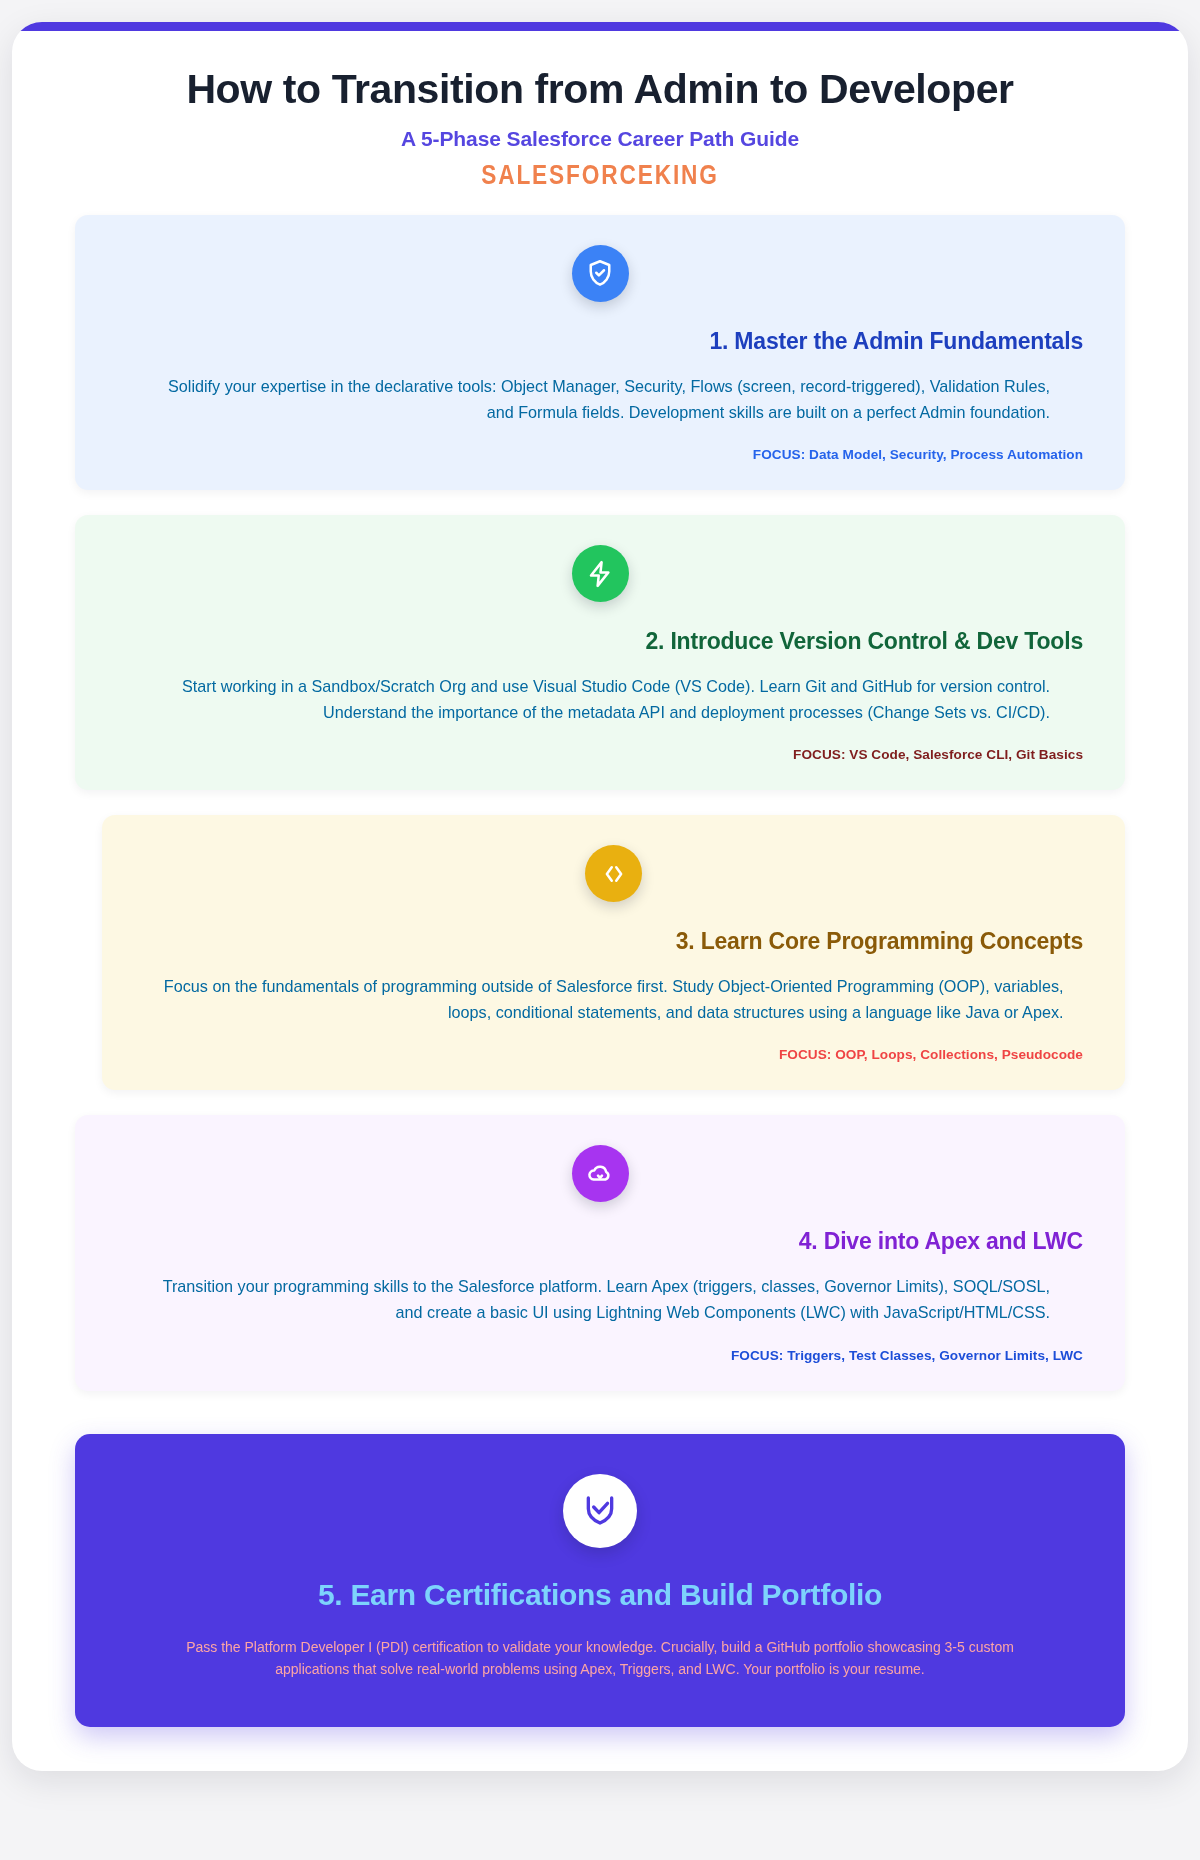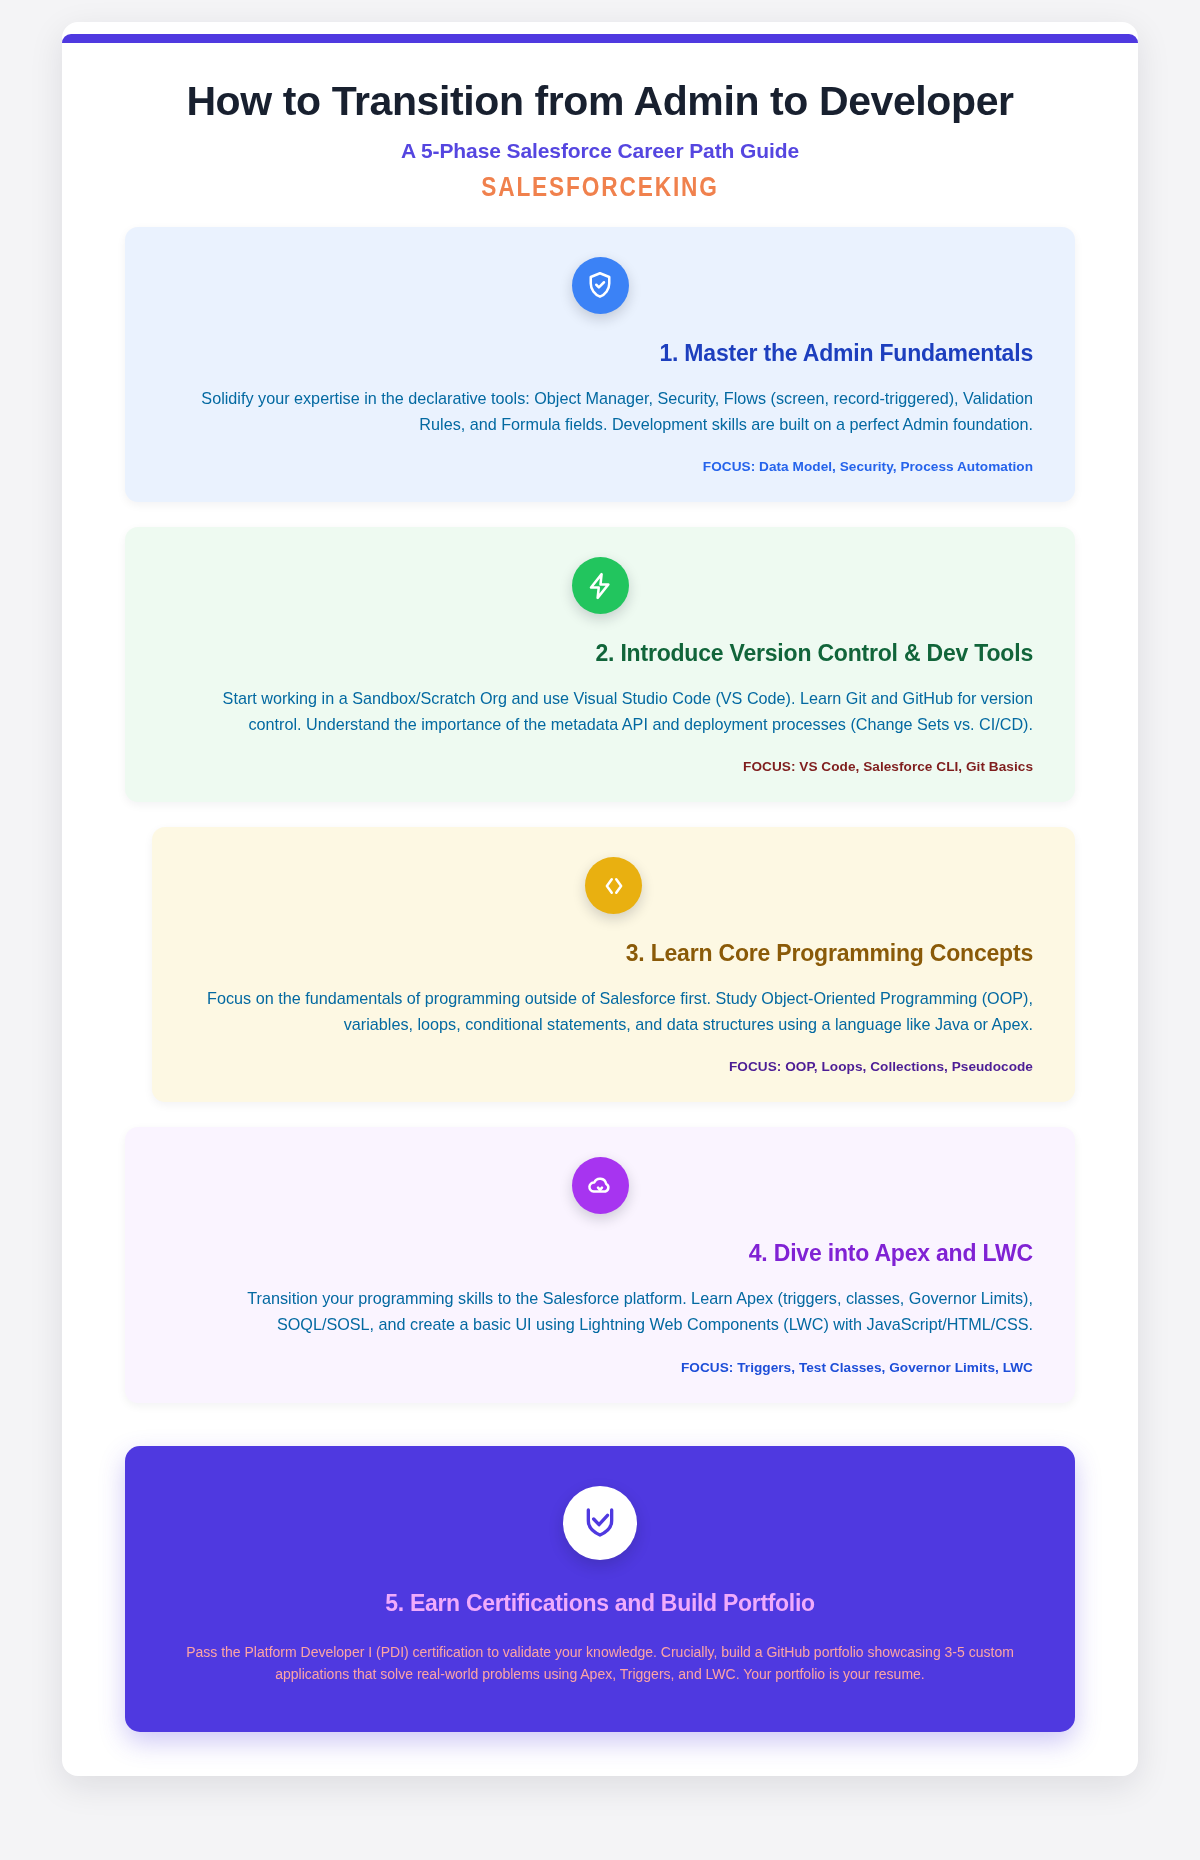--- a/index.html
+++ b/index.html
@@ -15,26 +15,26 @@
     width: 1200px;
     min-height: 1860px;
     background: #f4f4f6;
     display: flex;
     justify-content: center;
     align-items: flex-start;
     padding: 22px 0 40px 0;
   }
 
   .infographic {
-    width: 1076px;
+    width: 1176px;
     background: #ffffff;
-    border-radius: 16px;
+    border-radius: 30px;
     box-shadow: 0 10px 34px rgba(17, 24, 39, 0.10);
     overflow: hidden;
-    padding: 12px 0 44px 0;
+    padding: 0 0 44px 0;
   }
 
   .top-accent {
     height: 9px;
     width: 100%;
     background: #4f39e0;
     border-radius: 18px 18px 0 0;
   }
 
   
@@ -125,21 +125,21 @@
   
   .theme-green            { background: #eefaf1; }
   .theme-green .icon-badge{ background: #22c55e; }
   .theme-green .card-title{ color: #11653a; }
   .theme-green .card-focus{ color: #7f1d1d; }
 
   
   .theme-amber            { background: #fdf8e3; margin-left: 27px; }
   .theme-amber .icon-badge{ background: #e9b010; }
   .theme-amber .card-title{ color: #8a5a08; }
-  .theme-amber .card-focus{ color: #4c1d95; }
+  .theme-amber .card-focus{ color: #ef4444; }
 
   
   .theme-purple            { background: #faf4ff; }
   .theme-purple .icon-badge{ background: #a734f0; }
   .theme-purple .card-title{ color: #8022d4; }
   .theme-purple .card-focus{ color: #1d4ed8; }
 
   
   .final-card {
     margin: 43px 63px 0 63px;
@@ -156,23 +156,23 @@
     border-radius: 50%;
     background: #ffffff;
     margin: 0 auto 30px auto;
     display: flex;
     align-items: center;
     justify-content: center;
     box-shadow: 0 6px 15px rgba(17, 24, 39, 0.18);
   }
 
   .final-title {
-    font-size: 23px;
-    font-weight: bold;
-    color: #f0abfc;
+    font-size: 30px;
+    font-weight: bold;
+    color: #7dd3fc;
     letter-spacing: -0.3px;
     margin-bottom: 24px;
   }
 
   .final-body {
     font-size: 14px;
     line-height: 1.62;
     color: #fca5a5;
     max-width: 880px;
     margin: 0 auto;

